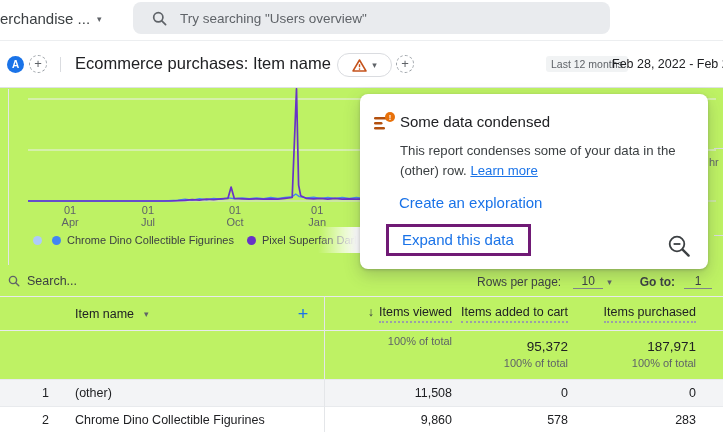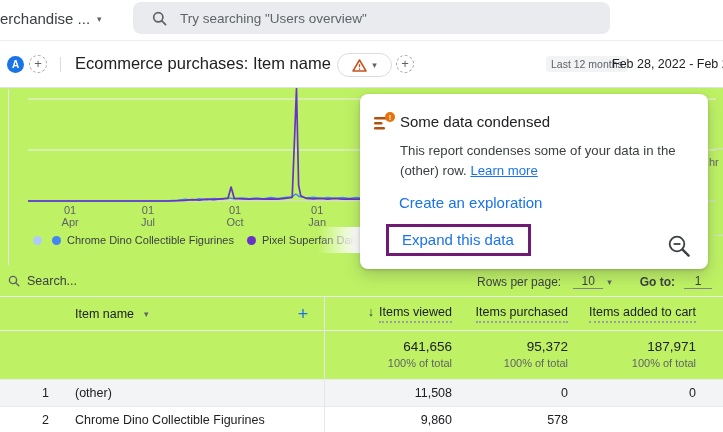--- a/index.html
+++ b/index.html
@@ -201,34 +201,33 @@
     <div class="thead">
       <div class="trow">
         <div class="h-name">
           <span>Item name</span>
           <span class="caret">▾</span>
         </div>
         <div class="h-metric">
           <span class="arrow">↓</span><span class="hlabel">Items viewed</span>
         </div>
         <div class="h-metric">
+          <span class="hlabel">Items added to cart</span>
+        </div>
+        <div class="h-metric">
           <span class="hlabel">Items purchased</span>
-        </div>
-        <div class="h-metric">
-          <span class="hlabel">Items added to cart</span>
         </div>
       </div>
       <button class="addcol">+</button>
     </div>
 
     <div class="totals">
       <div class="trow">
         <div></div>
         <div class="t-metric">
-          <div class="tv">641,656</div>
           <div class="ts">100% of total</div>
         </div>
         <div class="t-metric">
           <div class="tv">95,372</div>
           <div class="ts">100% of total</div>
         </div>
         <div class="t-metric">
           <div class="tv">187,971</div>
           <div class="ts">100% of total</div>
         </div>
@@ -248,19 +247,20 @@
     </div>
 
     <div class="drow row2">
       <div class="trow">
         <div class="c-name">
           <span class="row-num">2</span>
           <span class="row-name">Chrome Dino Collectible Figurines</span>
         </div>
         <div class="c-val">9,860</div>
         <div class="c-val">578</div>
+        <div class="c-val">283</div>
       </div>
     </div>
 
     <div class="col-div"></div>
   </div>
 
 </div>
 
 </body></html>

